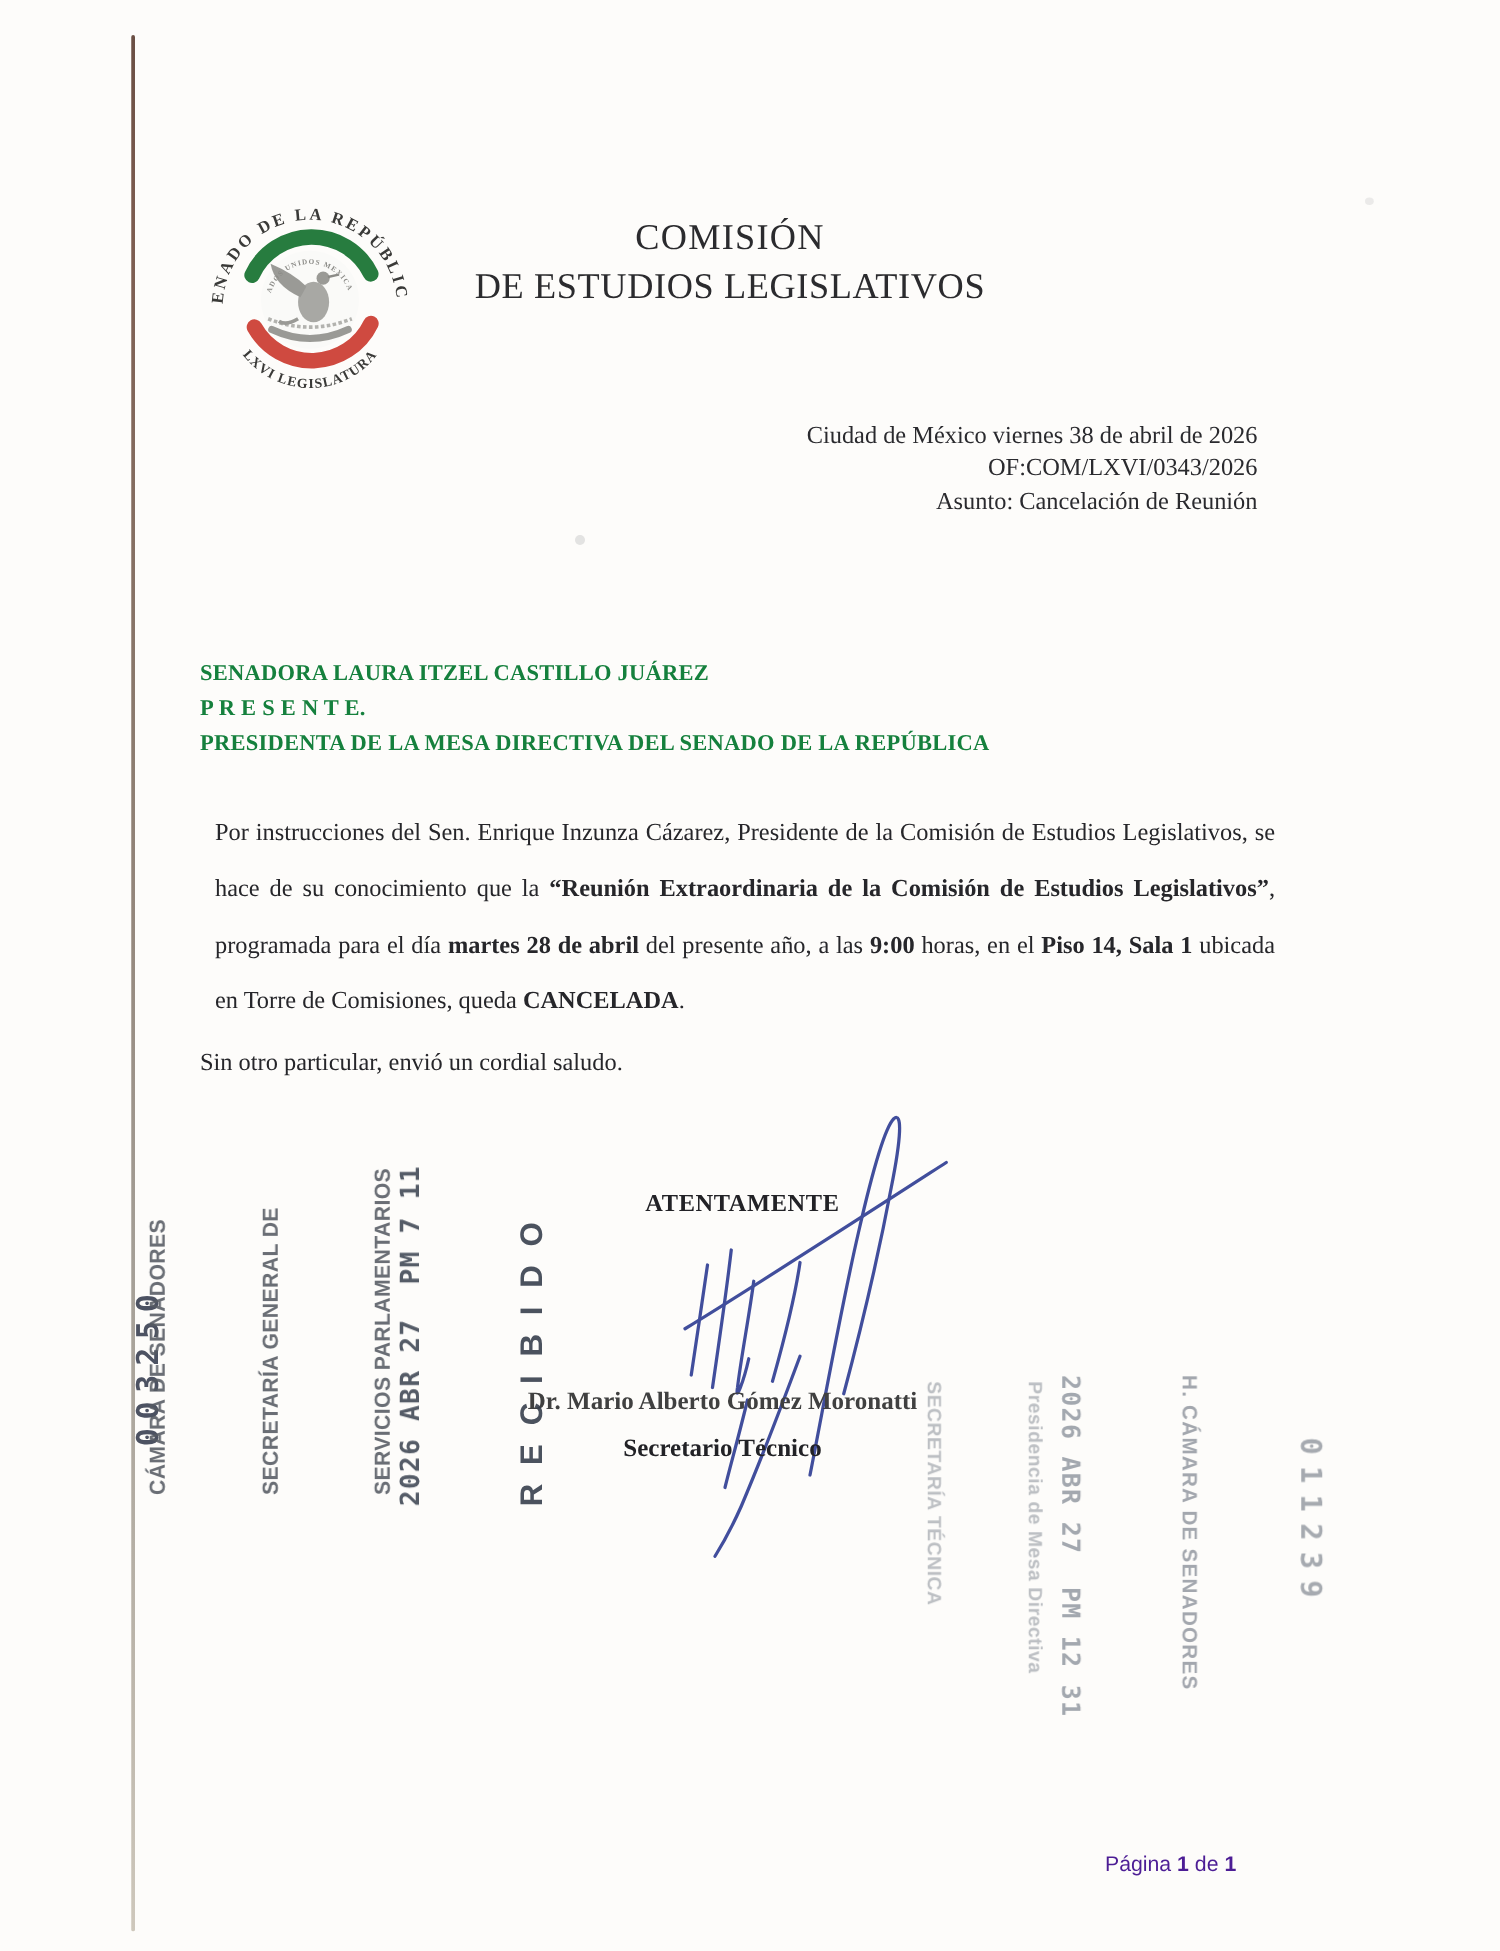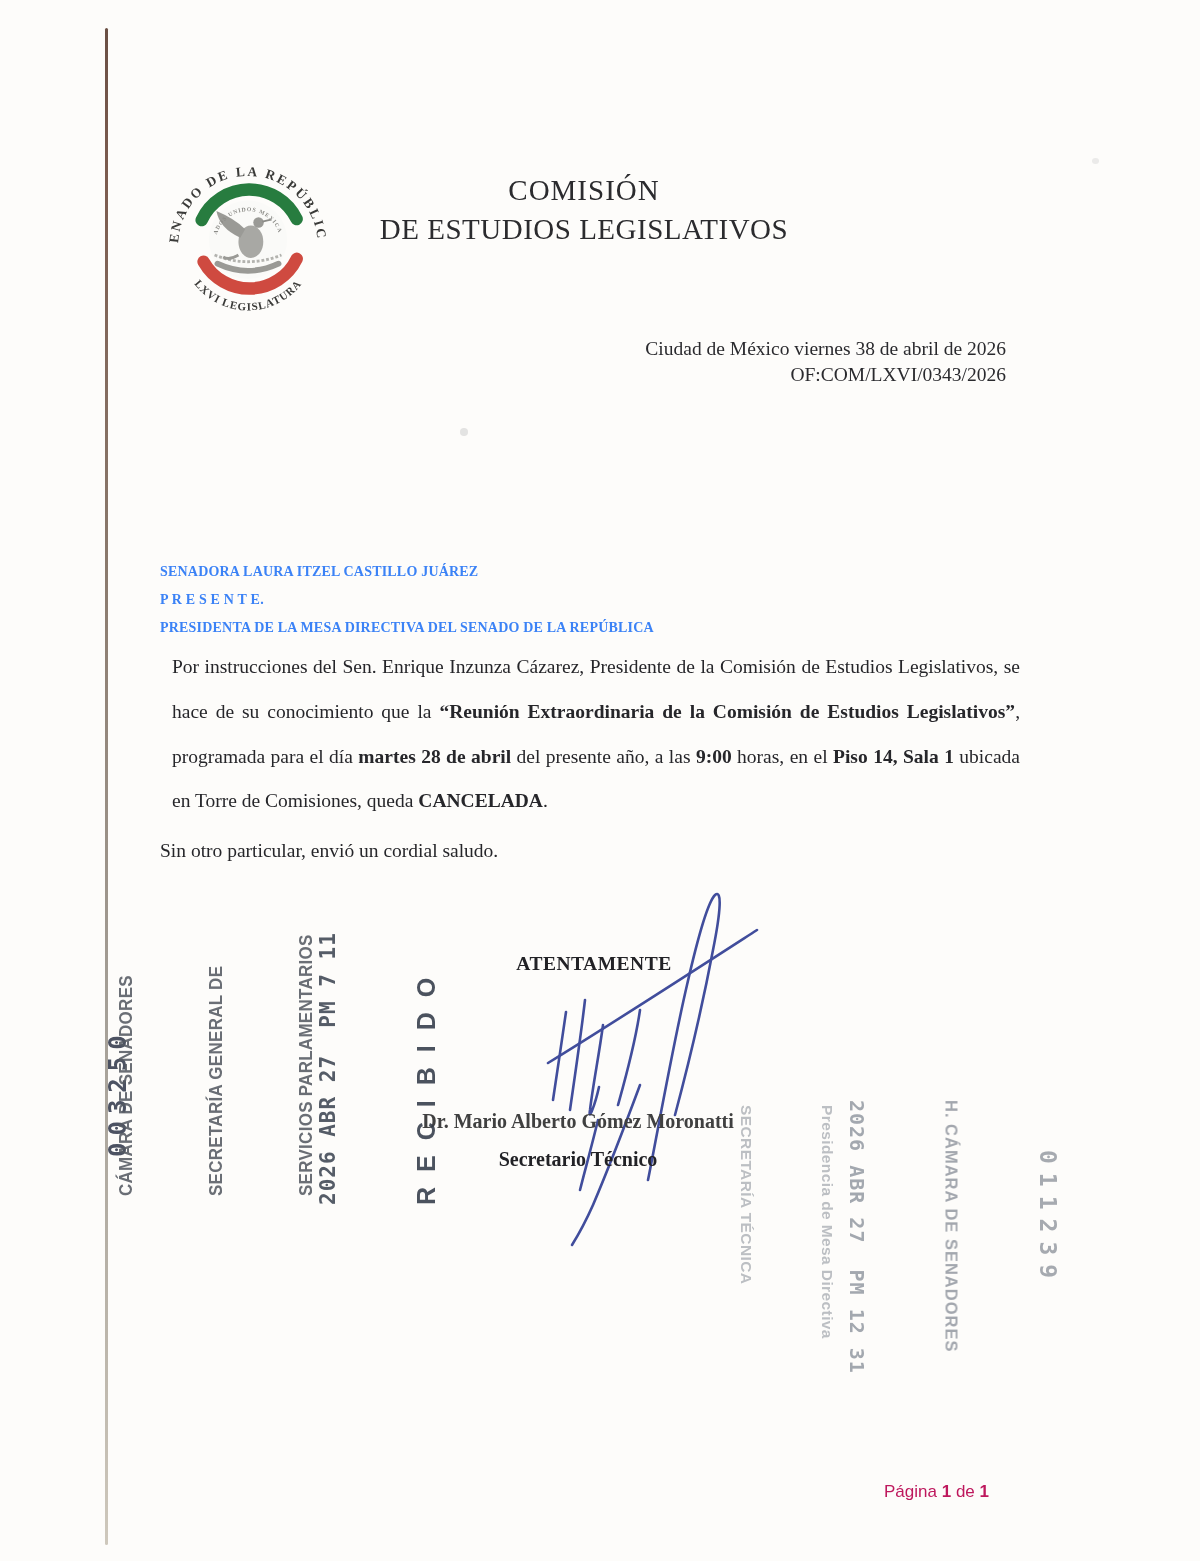--- a/index.html
+++ b/index.html
@@ -18,35 +18,35 @@
   
   .logo{position:absolute;left:162px;top:148px;width:172px;height:172px;}
   
   .title{position:absolute;left:278px;top:174px;width:612px;text-align:center;
     font-weight:normal;font-size:29px;letter-spacing:1px;color:#2b2b2e;}
   .title .t2{margin-top:6px;letter-spacing:.5px;}
   
   .meta{position:absolute;left:520px;top:336px;width:486px;text-align:right;
     font-size:19.5px;line-height:26.3px;color:#2a2a2e;}
   
-  .recipient{position:absolute;left:160px;top:524px;font-size:14px;font-weight:bold;
-    line-height:28.2px;color:#3b82f6;letter-spacing:.2px;margin-top:34px;}
+  .recipient{position:absolute;left:160px;top:524px;font-size:18px;font-weight:bold;
+    line-height:28.2px;color:#15803d;letter-spacing:.2px;}
   
   .body-par{position:absolute;left:172px;top:645px;width:848px;font-size:19.5px;
     line-height:44.8px;text-align:justify;color:#26262a;}
   .closing{position:absolute;left:160px;top:840px;font-size:19.5px;color:#26262a;}
   .atentamente{position:absolute;left:474px;top:953px;width:240px;text-align:center;
     font-size:19.5px;font-weight:bold;letter-spacing:.5px;color:#222226;}
   .sig-svg{position:absolute;left:515px;top:865px;width:270px;height:400px;}
   .sig-name{position:absolute;left:397px;top:1110px;width:362px;text-align:center;
     font-size:20px;font-weight:bold;color:#404040;}
   .sig-title{position:absolute;left:457px;top:1148px;width:242px;text-align:center;
     font-size:20px;font-weight:bold;color:#222226;}
   .footer{position:absolute;left:884px;top:1482px;font-family:"Liberation Sans",sans-serif;
-    font-size:17px;color:#be185d;}
+    font-size:17px;color:#4c1d95;}
   .footer b{font-weight:bold;}
   
   .stamp{position:absolute;width:0;height:0;}
   .stamp>span{display:block;white-space:pre;}
   .rot-ccw>span{transform:translate(-50%,-50%) rotate(-90deg);}
   .rot-cw>span{transform:translate(-50%,-50%) rotate(90deg);}
   .folio-left>span{
     font-family:"DejaVu Sans Mono",monospace;font-weight:bold;font-size:24px;
     letter-spacing:7px;color:#3e4456;opacity:.92;
   }
@@ -124,20 +124,21 @@
   </div>
 
   <div class="title">
     <div class="t1">COMISIÓN</div>
     <div class="t2">DE ESTUDIOS LEGISLATIVOS</div>
   </div>
 
   <div class="meta">
     <div>Ciudad de México viernes 38 de abril de 2026</div>
     <div>OF:COM/LXVI/0343/2026</div>
+    <div>Asunto: Cancelación de Reunión</div>
   </div>
 
   <div class="recipient">
     <div>SENADORA LAURA ITZEL CASTILLO JUÁREZ</div>
     <div>P R E S E N T E.</div>
     <div>PRESIDENTA DE LA MESA DIRECTIVA DEL SENADO DE LA REPÚBLICA</div>
   </div>
 
   <div class="body-par"><span>Por instrucciones del Sen. Enrique Inzunza Cázarez, Presidente de la Comisión de Estudios Legislativos, se hace de su conocimiento que la </span><span style="font-weight: bold;">“Reunión Extraordinaria de la Comisión de Estudios Legislativos”</span><span>, programada para el día </span><span style="font-weight: bold;">martes 28 de abril</span><span> del presente año, a las </span><span style="font-weight: bold;">9:00</span><span> horas, en el </span><span style="font-weight: bold;">Piso 14, Sala 1</span><span> ubicada en Torre de Comisiones, queda </span><span style="font-weight: bold;">CANCELADA</span><span>.</span></div>
 

